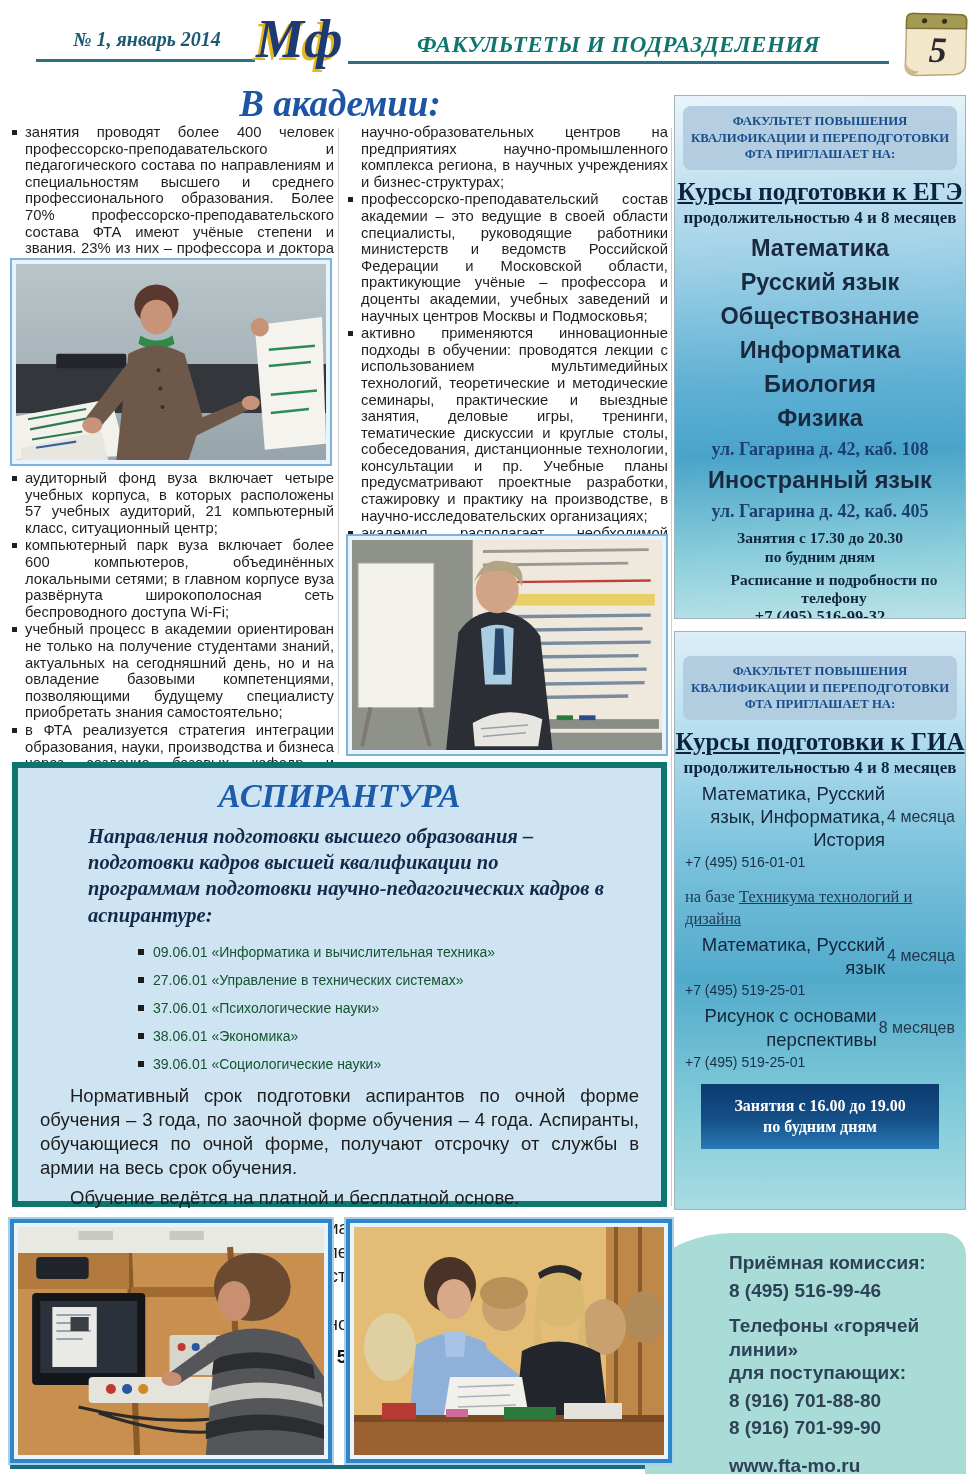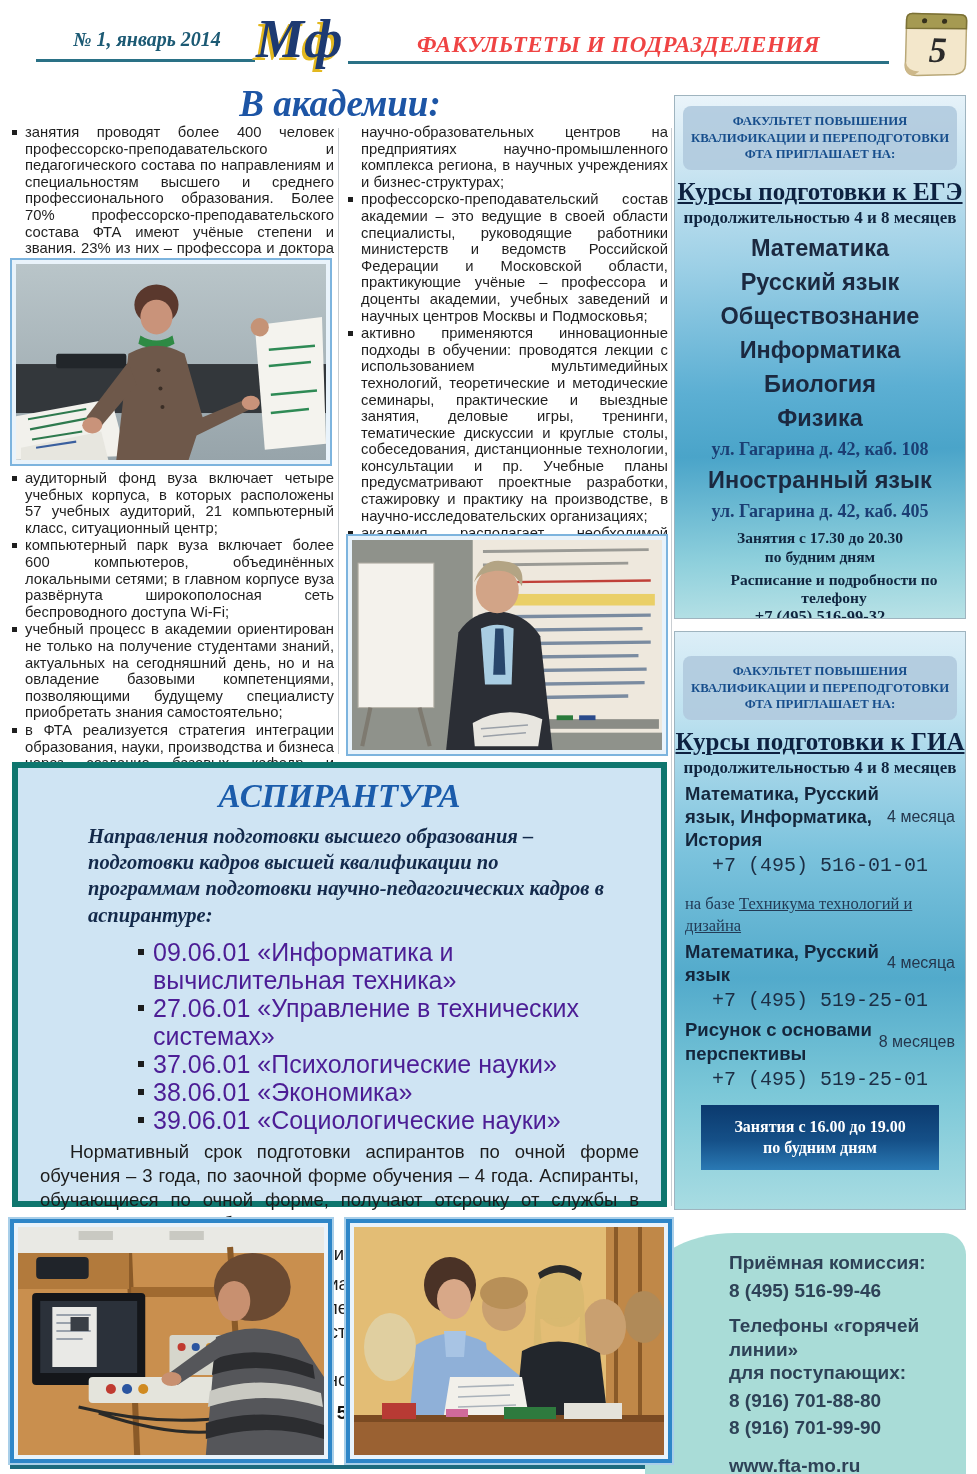--- a/index.html
+++ b/index.html
@@ -10,21 +10,21 @@
   .issue { position:absolute; left:38px; top:28px; width:218px; text-align:center;
            font-family:"Liberation Serif",serif; font-style:italic; font-weight:bold;
            font-size:20px; color:#1c5a74; }
   .rule-left  { position:absolute; left:36px;  top:59px; width:219px; height:3px; background:#2a7186; }
   .rule-right { position:absolute; left:348px; top:61px; width:541px; height:3px; background:#2a7186; }
   .logo { position:absolute; left:256px; top:12px; font-family:"Liberation Serif",serif;
           font-style:italic; font-weight:bold; font-size:54px; line-height:1;
           color:#1d3a72; text-shadow:-3px 3px 0 #e3b81f; }
   .section-title { position:absolute; left:350px; top:32px; width:537px; text-align:center;
           font-family:"Liberation Serif",serif; font-style:italic; font-weight:bold;
-          font-size:23px; color:#ef4444; letter-spacing:.5px; }
+          font-size:23px; color:#0f766e; letter-spacing:.5px; }
   .calendar { position:absolute; left:898px; top:6px; width:72px; height:76px; transform:rotate(1.5deg); }
   .page-heading { position:absolute; left:0; top:82px; width:680px; text-align:center;
           font-family:"Liberation Serif",serif; font-style:italic; font-weight:bold;
           font-size:37px; color:#1d55a5; }
 
   
   .col { position:absolute; width:324px; }
   .col-left-top   { left:10px;  top:124px; }
   .col-left-bot   { left:10px;  top:470px; }
   .col-mid        { left:346px; top:124px; width:322px; }
@@ -49,21 +49,21 @@
 
   
   .asp { position:absolute; left:12px; top:762px; width:655px; height:445px;
       box-sizing:border-box; background:#cfe4f3; border:6px solid #0f766e;
       padding:6px 22px 6px 22px; }
   .asp-title { text-align:center; font-family:"Liberation Serif",serif; font-style:italic;
       font-weight:bold; font-size:33px; color:#1b5cab; margin:4px 0 8px; }
   .asp-intro { font-family:"Liberation Serif",serif; font-style:italic; font-weight:bold;
       font-size:20.5px; line-height:1.28; color:#13294a; margin:0 30px 10px 48px; }
   ul.asp-programs { list-style:none; margin:0 0 6px 96px; padding:0; }
-  ul.asp-programs li { position:relative; padding-left:17px; font-size:25px; line-height:28px; color:#4c1d95; }
+  ul.asp-programs li { position:relative; padding-left:17px; font-size:14px; line-height:28px; color:#14532d; }
   ul.asp-programs li::before { content:""; position:absolute; left:2px; top:11px;
       width:6px; height:6px; background:#1c1c1c; }
   .asp-para { font-size:18.5px; line-height:24px; text-align:justify; text-indent:30px;
       color:#1c1c1c; margin:6px 0; }
   .asp-phone { font-weight:bold; font-size:19px; text-indent:30px; color:#111; margin-top:10px; }
 
   
   .sb-box { position:absolute; left:674px; width:292px; box-sizing:border-box;
       border:1px solid #9fb4bf; overflow:hidden; }
   .sb-ege { top:95px; height:524px;
@@ -87,24 +87,24 @@
       font-size:15.5px; color:#10253f; margin-top:4px;padding-left:28px; }
   .ege-phone { text-align:center; font-family:"Liberation Serif",serif; font-weight:bold;
       font-size:16.5px; color:#10253f; text-decoration:underline; }
 
   .gia-body { padding:0 10px; }
   .base-line { text-align:center; font-family:"Liberation Serif",serif; font-size:16.5px;
       line-height:1.3; color:#223a55; margin:8px 10px 2px; }
   .base-line.left { text-align:left; margin-left:0; margin-top:16px; }
   .base-link { text-decoration:underline; }
   .course-row { display:flex; align-items:center; margin:4px 0 0; }
-  .course-subjects { font-weight:bold; font-size:18.5px; color:#14263c; text-align:left;
+  .course-subjects { font-weight:normal; font-size:18.5px; color:#14263c; text-align:right;
       flex:1; line-height:1.25; }
   .course-duration { font-size:16px; color:#24364c; margin-left:2px; white-space:nowrap; }
-  .course-phone { text-align:center; font-size:20px; color:#1c2e44; margin:3px 0 6px;font-family:Liberation Mono, monospace; }
+  .course-phone { text-align:left; font-size:14px; color:#1c2e44; margin:3px 0 6px; }
   .gia-banner { margin:14px 16px 8px; background:linear-gradient(180deg,#0b3a6e 0%,#155088 55%,#2a79b4 100%);
       color:#fff; text-align:center; font-family:"Liberation Serif",serif; font-weight:bold;
       font-size:16px; line-height:1.35; padding:11px 16px; }
 
   
   .contacts { position:absolute; left:645px; top:1233px; width:321px; height:284px;
       box-sizing:border-box; background:#a9dcd7;
       border-radius:90px 22px 22px 22px / 55px 22px 22px 22px;
       padding:14px 8px 8px 84px; z-index:1; }
   .ct-label { font-weight:bold; font-size:19px; line-height:1.25; color:#2e4257; margin-top:12px; }

